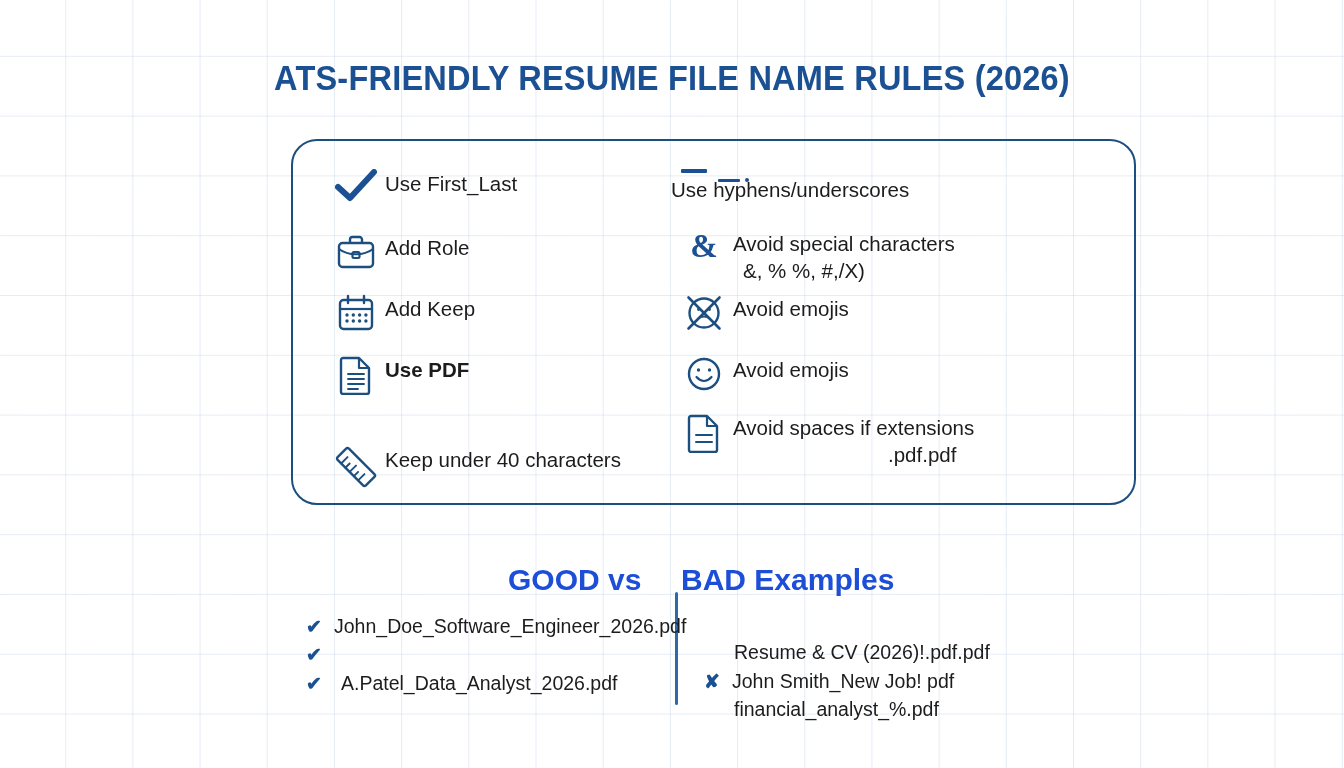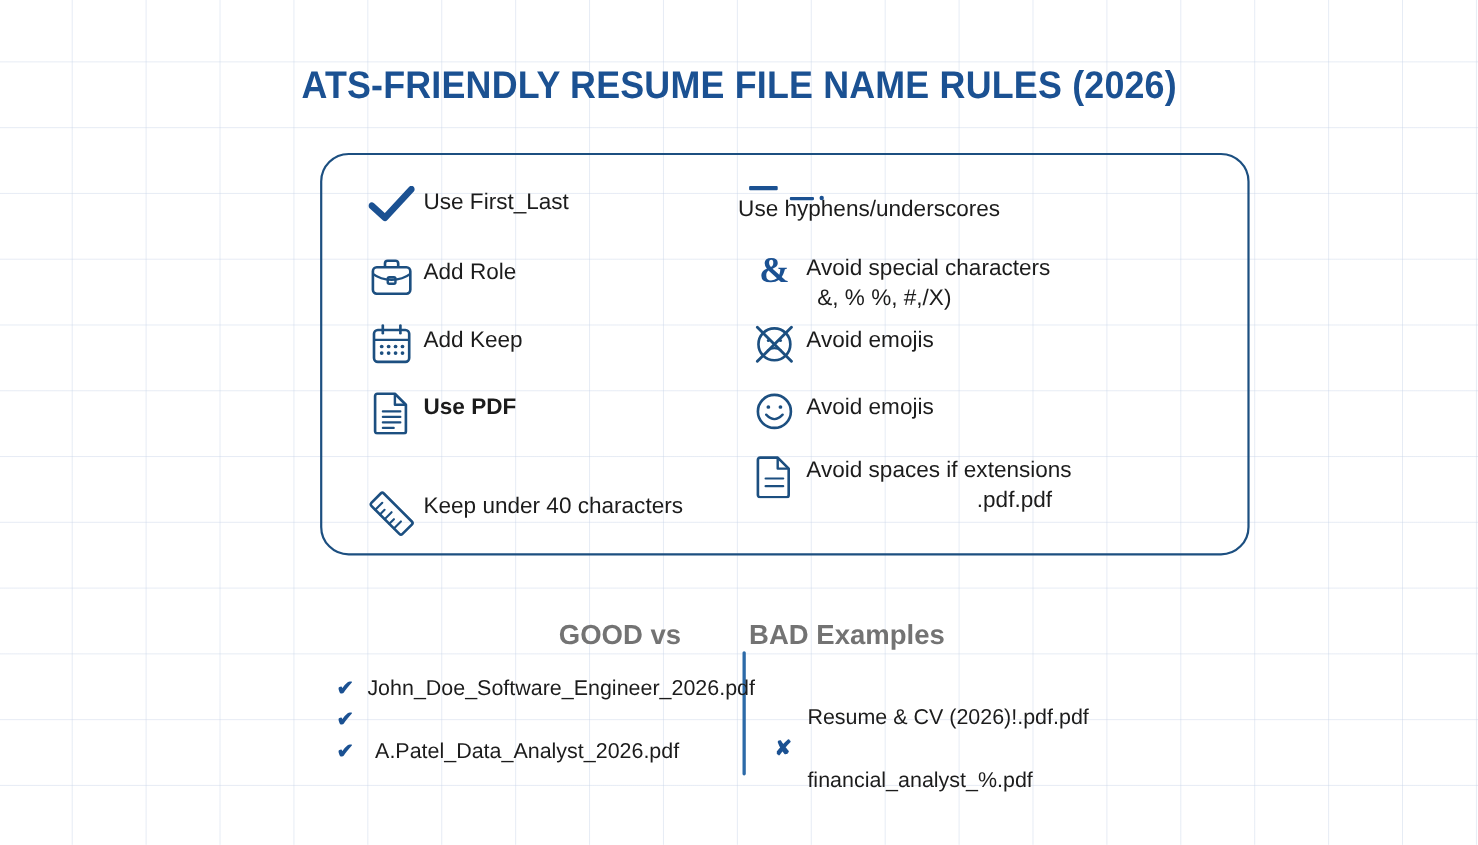--- a/index.html
+++ b/index.html
@@ -156,23 +156,23 @@
     line-height: 1;
     font-family: "Liberation Serif", serif;
     position: relative;
     top: 1px;
   }
 
   
   .gv-head {
     position: absolute;
     font-family: "Liberation Sans Narrow", "Liberation Sans", sans-serif;
-    font-size: 25px;
+    font-size: 30px;
     font-weight: bold;
-    color: #737373;
+    color: #1d4ed8;
     white-space: nowrap;
   }
   #good-head { left: 508px; top: 563px; }
   #bad-head  { left: 681px; top: 563px; }
 
   .divider {
     position: absolute;
     left: 675px;
     top: 592px;
     width: 3px;
@@ -389,20 +389,21 @@
     </div>
   </div>
 
   <div class="ex-list" id="bad-list">
     <div class="ex-row">
       <span class="ex-mark blank"></span>
       <span class="ex-label">Resume &amp; CV (2026)!.pdf.pdf</span>
     </div>
     <div class="ex-row">
       <span class="ex-mark">✘</span>
+      <span class="ex-label">John Smith_New Job! pdf</span>
     </div>
     <div class="ex-row">
       <span class="ex-mark blank"></span>
       <span class="ex-label">financial_analyst_%.pdf</span>
     </div>
   </div>
 
 </div>
 
 </body></html>

